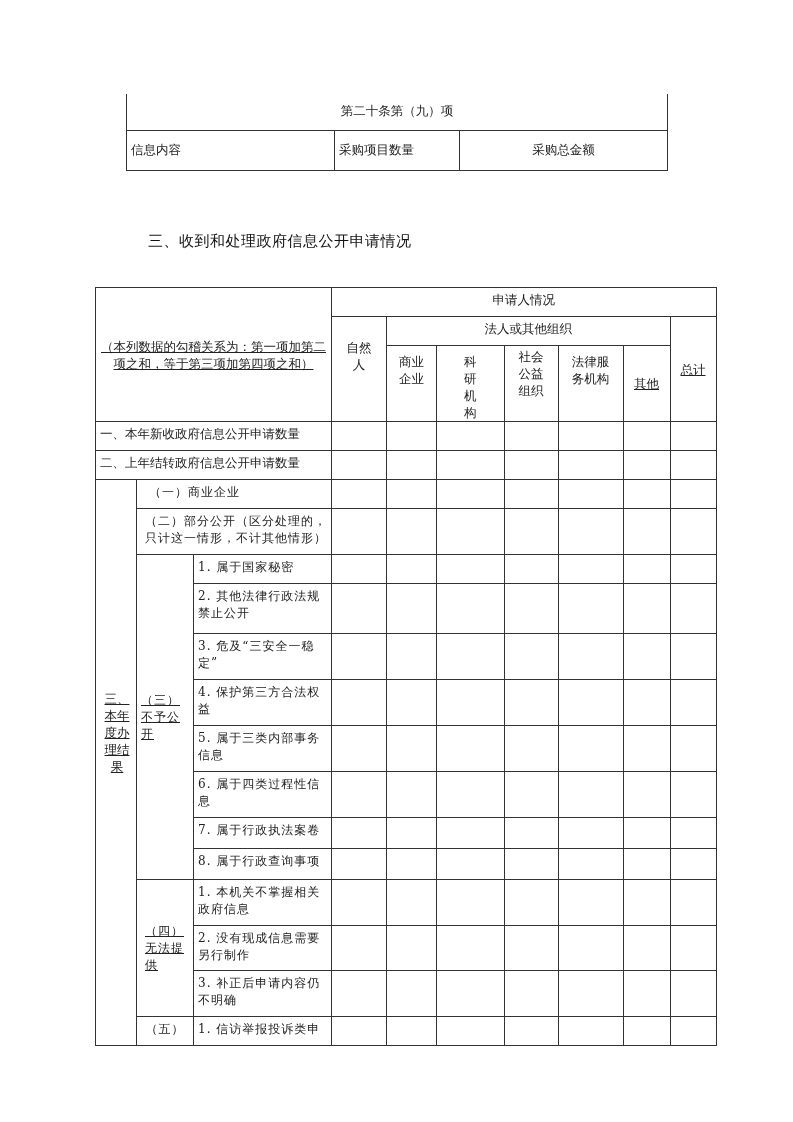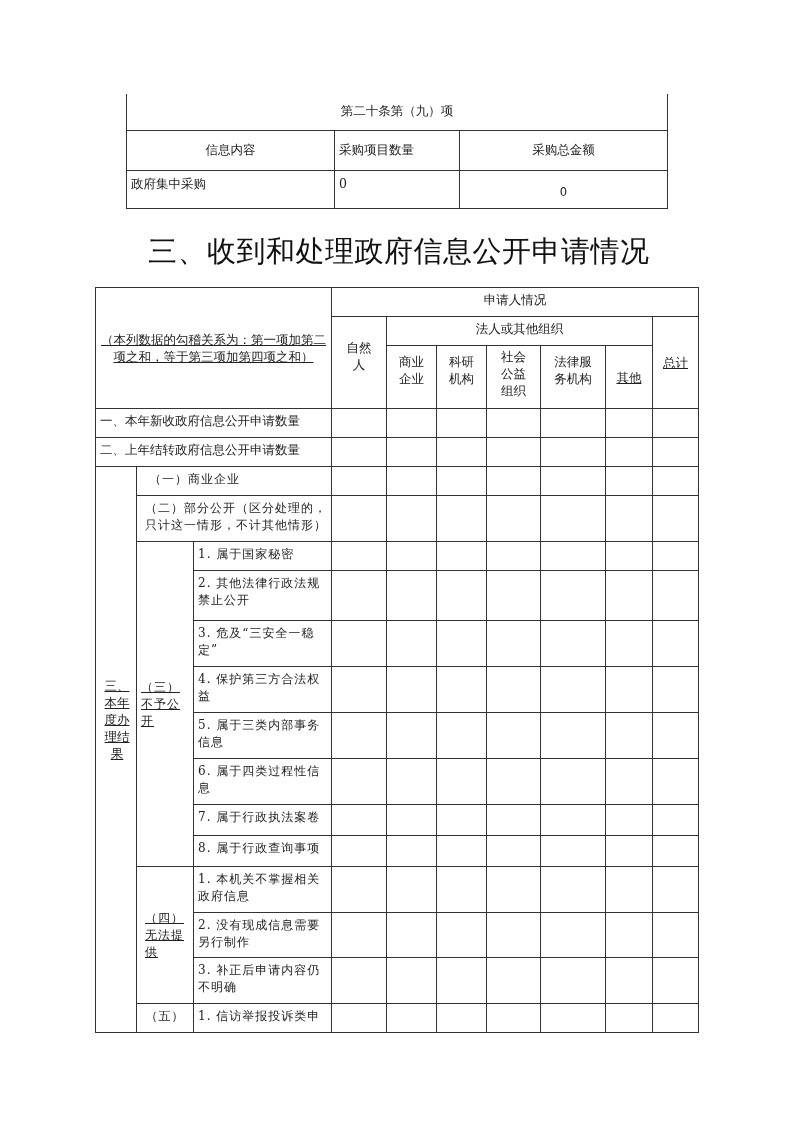--- a/index.html
+++ b/index.html
@@ -2,21 +2,21 @@
 <html><head>
 <meta charset="utf-8">
 <style>
   html, body { margin: 0; padding: 0; background: #ffffff; }
   body { width: 793px; height: 1122px; position: relative; overflow: hidden;
          font-family: "DejaVu Serif", serif; color: #222; }
   .t1 { position: absolute; left: 126px; top: 94px; border-collapse: collapse; table-layout: fixed; }
   .t1 td { border: 1.5px solid #333; font-size: 12.5px; padding: 0 4px; box-sizing: border-box; }
   .t1 tr.cut td { border-top: none; margin-left: 24px; }
   .title { position: absolute; left: 148px; top: 232px; font-family: "DejaVu Sans", sans-serif;
-           font-size: 29px; color: #111; letter-spacing: 0.5px; }
+           font-size: 15px; color: #111; letter-spacing: 0.5px; }
   .t2 { position: absolute; left: 95px; top: 287px; border-collapse: collapse; table-layout: fixed; }
   .t2 td { border: 1.5px solid #333; font-size: 12.5px; padding: 0 4px; box-sizing: border-box;
            line-height: 17px; vertical-align: top; }
   .t2 td.c { text-align: center; }
   .t2 td.m { vertical-align: middle; text-decoration: underline; }
   .t2 td.k { font-size: 12px; letter-spacing: 1px; padding-top: 4px; }
   .t2 td.hd { padding-top: 3px; margin-top: 21px; }
 </style>
 </head>
 <body>
@@ -25,28 +25,23 @@
   <colgroup>
       <col style="width:208px">
       <col style="width:125px">
       <col style="width:208px">
     </colgroup>
   <tbody>
       <tr class="cut" style="height:36px">
     <td colspan="3" style="text-align:center">第二十条第（九）项</td>
   </tr>
   <tr style="height:40px">
-    <td style="text-align:center">信息内容</td>
+    <td style="">信息内容</td>
     <td style="">采购项目数量</td>
     <td style="text-align:center">采购总金额</td>
-  </tr>
-  <tr style="height:38px">
-    <td style="vertical-align:top;padding-top:5px">政府集中采购</td>
-    <td style="vertical-align:top;padding-top:5px">0</td>
-    <td style="text-align:center;vertical-align:middle;padding-top:6px;font-family:'DejaVu Sans',sans-serif;font-size:11.5px">0</td>
   </tr>
 </tbody>
   </table>
 
 <div class="title">三、收到和处理政府信息公开申请情况</div>
 
 <table class="t2">
   <colgroup>
     <col style="width:41px">
       <col style="width:57px">
@@ -65,21 +60,21 @@
     <td colspan="3" rowspan="3" class="c m" style="padding:0 2px">（本列数据的勾稽关系为：第一项加第二项之和，等于第三项加第四项之和）</td>
     <td colspan="7" class="c hd">申请人情况</td>
   </tr>
   <tr style="height:29px">
     <td rowspan="2" class="c" style="padding:22px 10px 0">自然人</td>
     <td colspan="5" class="c hd">法人或其他组织</td>
     <td rowspan="2" class="c m" style="padding:0 4px">总计</td>
   </tr>
   <tr style="height:63px">
     <td class="c" style="padding:7px 10px 0">商业企业</td>
-    <td class="c" style="padding:7px 10px 0">科研机构</td>
+    <td class="c" style="padding:7px 27px 0">科研机构</td>
     <td class="c" style="padding:2px 10px 0">社会公益组织</td>
     <td class="c" style="padding:7px 10px 0">法律服务机构</td>
     <td class="c m">其他</td>
   </tr>
 
   <tr style="height:29px">
     <td colspan="3" class="hd">一、本年新收政府信息公开申请数量</td>
     <td></td>
         <td></td>
         <td></td>

